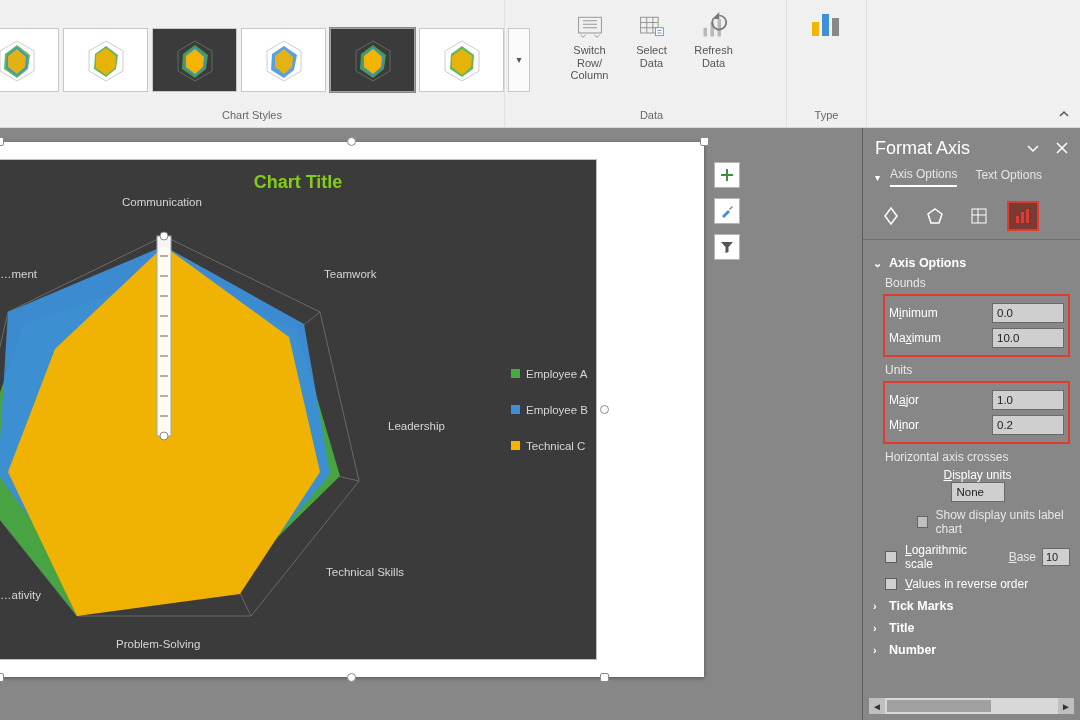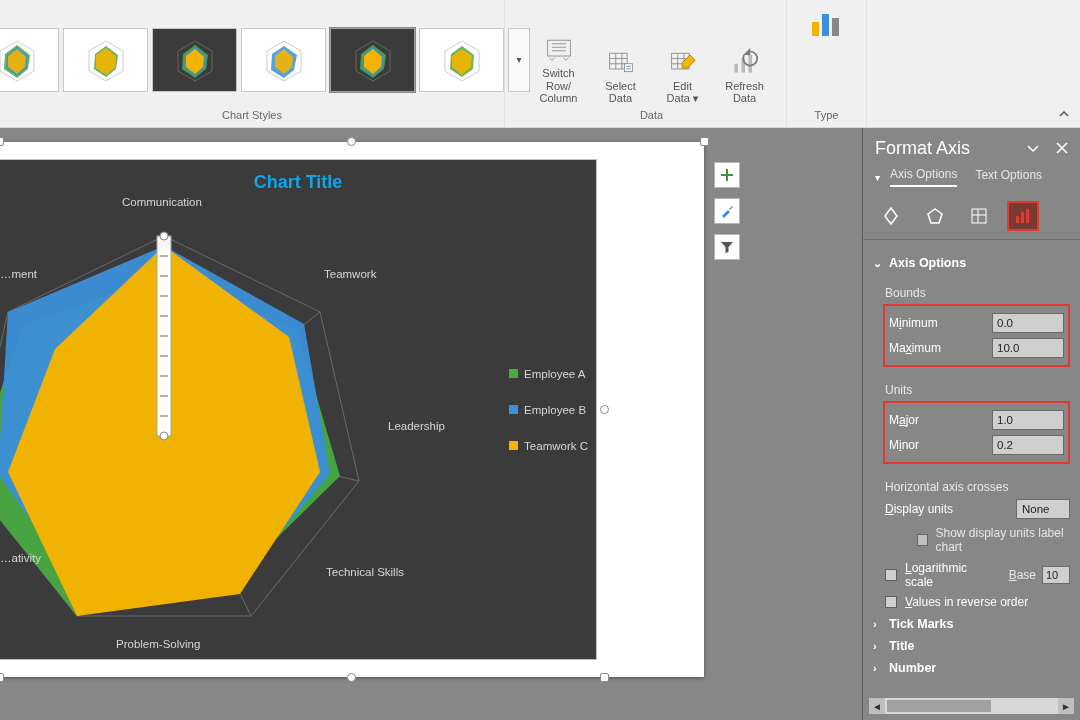--- a/index.html
+++ b/index.html
@@ -13,39 +13,39 @@
   .ribbon-collapse svg { width:12px; height:12px; stroke:#555; }
 
   .styles-group { width: 505px; }
   .styles-row { display: flex; gap: 4px; align-items: center; padding-top: 6px; flex: 1; }
   .style-thumb { width: 85px; height: 64px; background: #fff; border: 1px solid #c8c8c8; display:flex; align-items:center; justify-content:center; cursor:pointer; position:relative; }
   .style-thumb.dark { background: #3b3b3b; }
   .style-thumb.selected { border: 1px solid #a0a0a0; outline: 1px solid #888; }
   .style-more { width: 22px; height: 64px; border: 1px solid #c8c8c8; background:#fafafa; display:flex; align-items:center; justify-content:center; font-size:10px; color:#555; cursor:pointer; }
 
   .data-group { width: 270px; margin-left: 12px; }
-  .data-btns { display:flex; gap: 2px; flex:1; align-items:flex-end; padding-top:4px; }
+  .data-btns { display:flex; gap: 2px; flex:1; align-items:flex-start; padding-top:4px; }
   .ribbon-btn { width: 60px; display:flex; flex-direction:column; align-items:center; gap:4px; padding:4px 2px; cursor:pointer; }
   .ribbon-btn .icon { width:30px; height:28px; }
   .ribbon-btn .lbl { font-size: 11px; color:#555; text-align:center; line-height:1.15; }
 
   .type-group { width: 80px; }
   .type-btn { display:flex; flex-direction:column; align-items:center; gap:4px; padding-top:4px; flex:1; cursor:pointer;}
   .type-btn .icon { width:34px; height:30px; }
 
   
   .workspace { position:absolute; top:128px; left:0; right:0; bottom:0; background:#878787; }
 
   
   .slide { position:absolute; left:0; top:14px; width:704px; height:535px; background:#fff; box-shadow: 0 1px 4px rgba(0,0,0,.4); }
   .chart-box { position:absolute; left:0; top:18px; bottom:18px; right:108px; background:#3b3b3b; }
   .chart-box.selected-outline { outline: 1px solid #bfbfbf; }
   .sel-handle { position:absolute; width:9px; height:9px; background:#fff; border:1px solid #8a8a8a; border-radius:2px; }
 
-  .chart-title { position:absolute; top:12px; left:0; right:0; text-align:center; color:#0ea5e9; font-size:18px; font-weight:600; }
+  .chart-title { position:absolute; top:12px; left:0; right:0; text-align:center; color:#84cc16; font-size:18px; font-weight:600; }
   .cat-label { position:absolute; color:#d6d6d6; font-size:11.5px; }
 
   .legend { position:absolute; right:8px; top:50%; transform:translateY(-50%); display:flex; flex-direction:column; gap:24px; }
   .legend-row { display:flex; align-items:center; gap:6px; color:#d6d6d6; font-size:11.5px; }
   .swatch { width:9px; height:9px; }
 
   
   .callouts { position:absolute; left:714px; top:34px; display:flex; flex-direction:column; gap:10px; }
   .callout-btn { width:26px; height:26px; background:#fff; border:1px solid #b4b4b4; display:flex; align-items:center; justify-content:center; cursor:pointer; }
 
@@ -61,29 +61,29 @@
   .pane-tab.active { border-bottom:2px solid #fff; }
   .pane-tabs .caret { font-size:10px; margin-right:-8px; }
 
   .pane-icons { display:flex; gap:12px; padding:8px 12px 8px; border-bottom:1px solid #6f6f6f; align-items:center; }
   .pane-icon { width:32px; height:30px; display:flex; align-items:center; justify-content:center; cursor:pointer; border:2px solid transparent; }
   .pane-icon.active { border:2px solid #e23b2e; background:#7a3a34; }
 
   .pane-body { padding:8px 10px; overflow:hidden; }
   .sect-hdr { display:flex; align-items:center; gap:6px; font-weight:600; font-size:12.5px; margin:8px 0 6px; cursor:pointer; color:#fff; }
   .sect-hdr .chev { font-size:11px; width:10px; }
-  .subhdr { font-size:12px; color:#e8e8e8; margin:16px 0 4px 12px; }
+  .subhdr { font-size:12px; color:#e8e8e8; margin:6px 0 4px 12px; }
 
   .field-row { display:flex; align-items:center; justify-content:space-between; margin:3px 0 3px 14px; height:22px; }
   .field-row label { font-size:12px; color:#fff; }
   .field-row label u { text-decoration:underline; }
   .num-input { width:72px; height:20px; background:#cfcfcf; border:1px solid #6a6a6a; color:#222; font-size:11.5px; padding:1px 4px; }
   .bounds-box { border:2px solid #e23b2e; padding:3px 4px; margin-left:10px; margin-bottom:6px; }
 
-  .plain-row { display:flex; align-items:center; justify-content:space-between; margin:4px 0 4px 12px; min-height:22px; }
+  .plain-row { display:flex; align-items:center; justify-content:space-between; margin:4px 0 4px 12px; min-height:22px;flex-direction:column; }
   .plain-row label { font-size:12px; }
   .static-box { width:54px; height:20px; background:#cfcfcf; border:1px solid #6a6a6a; color:#222; font-size:11.5px; display:flex; align-items:center; padding:0 5px; }
 
   .chk-row { display:flex; align-items:center; gap:8px; margin:6px 0 6px 12px; font-size:12px; }
   .chk { width:12px; height:12px; background:#cfcfcf; border:1px solid #5d5d5d; }
   .mini-input { width:28px; height:18px; background:#cfcfcf; border:1px solid #6a6a6a; color:#222; font-size:11px; padding:0 3px; }
 
   .hscroll { position:absolute; left:6px; right:6px; bottom:6px; height:16px; background:#d8d8d8; display:flex; align-items:center; }
   .hscroll .arrow { width:16px; height:16px; background:#bfbfbf; display:flex; align-items:center; justify-content:center; font-size:10px; color:#333; cursor:pointer; }
   .hscroll .track { flex:1; height:16px; position:relative; }
@@ -175,29 +175,20 @@
       </div>
       <div class="ribbon-btn">
         <svg class="icon" viewBox="0 0 32 32">
             <rect x="3" y="6" width="20" height="18" fill="none" stroke="#8a8a8a"></rect>
             <path d="M3 12h20M3 18h20M10 6v18M17 6v18" stroke="#8a8a8a"></path>
             <rect x="20" y="18" width="9" height="9" fill="#fff" stroke="#8a8a8a"></rect>
             <path d="M22 24h5M22 21h5" stroke="#4f8dd0"></path>
           </svg>
         <div class="lbl" style="white-space:pre-line">Select
 Data</div>
-      </div>
-      <div class="ribbon-btn">
-        <svg class="icon" viewBox="0 0 32 32">
-            <rect x="3" y="6" width="20" height="18" fill="none" stroke="#8a8a8a"></rect>
-            <path d="M3 12h20M3 18h20M10 6v18M17 6v18" stroke="#8a8a8a"></path>
-            <path d="M24 8l6 6-9 9-6 0 0-6z" fill="#f4b400" stroke="#b58600"></path>
-          </svg>
-        <div class="lbl" style="white-space:pre-line">Edit
-Data ▾</div>
       </div>
       <div class="ribbon-btn">
         <svg class="icon" viewBox="0 0 32 32">
             <rect x="4" y="18" width="4" height="10" fill="#b8b8b8"></rect>
             <rect x="12" y="12" width="4" height="16" fill="#b8b8b8"></rect>
             <rect x="20" y="8" width="4" height="20" fill="#b8b8b8"></rect>
             <path d="M22 4a8 8 0 1 1-7 4" fill="none" stroke="#7a7a7a" stroke-width="2"></path>
             <path d="M22 0v8h-8z" fill="#7a7a7a"></path>
           </svg>
         <div class="lbl" style="white-space:pre-line">Refresh
@@ -282,35 +273,35 @@
             <circle cx="0" cy="0" r="4" fill="#fff" stroke="#888"></circle>
           </g>
         </g>
       </svg>
 
       <div class="cat-label" style="left:122px;top:36px">Communication</div>
       <div class="cat-label" style="left:324px;top:108px">Teamwork</div>
       <div class="cat-label" style="left:388px;top:260px">Leadership</div>
       <div class="cat-label" style="left:326px;top:406px">Technical Skills</div>
       <div class="cat-label" style="left:116px;top:478px">Problem-Solving</div>
-      <div class="cat-label" style="left:0px;top:392px">…ativity</div>
+      <div class="cat-label" style="left:0px;top:429px">…ativity</div>
       <div class="cat-label" style="left:0px;top:108px">…ment</div>
 
       <div class="legend">
         <div class="legend-row">
             <span class="swatch" style="background:#49a942"></span>
             <span>Employee A</span>
           </div>
         <div class="legend-row">
             <span class="swatch" style="background:#3c8fd9"></span>
             <span>Employee B</span>
           </div>
         <div class="legend-row">
             <span class="swatch" style="background:#f4b400"></span>
-            <span>Teamwork C</span>
+            <span>Technical C</span>
           </div>
       </div>
     </div>
   </div>
 
   <div class="callouts">
     <div class="callout-btn">
         <svg width="14" height="14">
           <path d="M7 1v12M1 7h12" stroke="#3f8f3f" stroke-width="2"></path>
         </svg>

